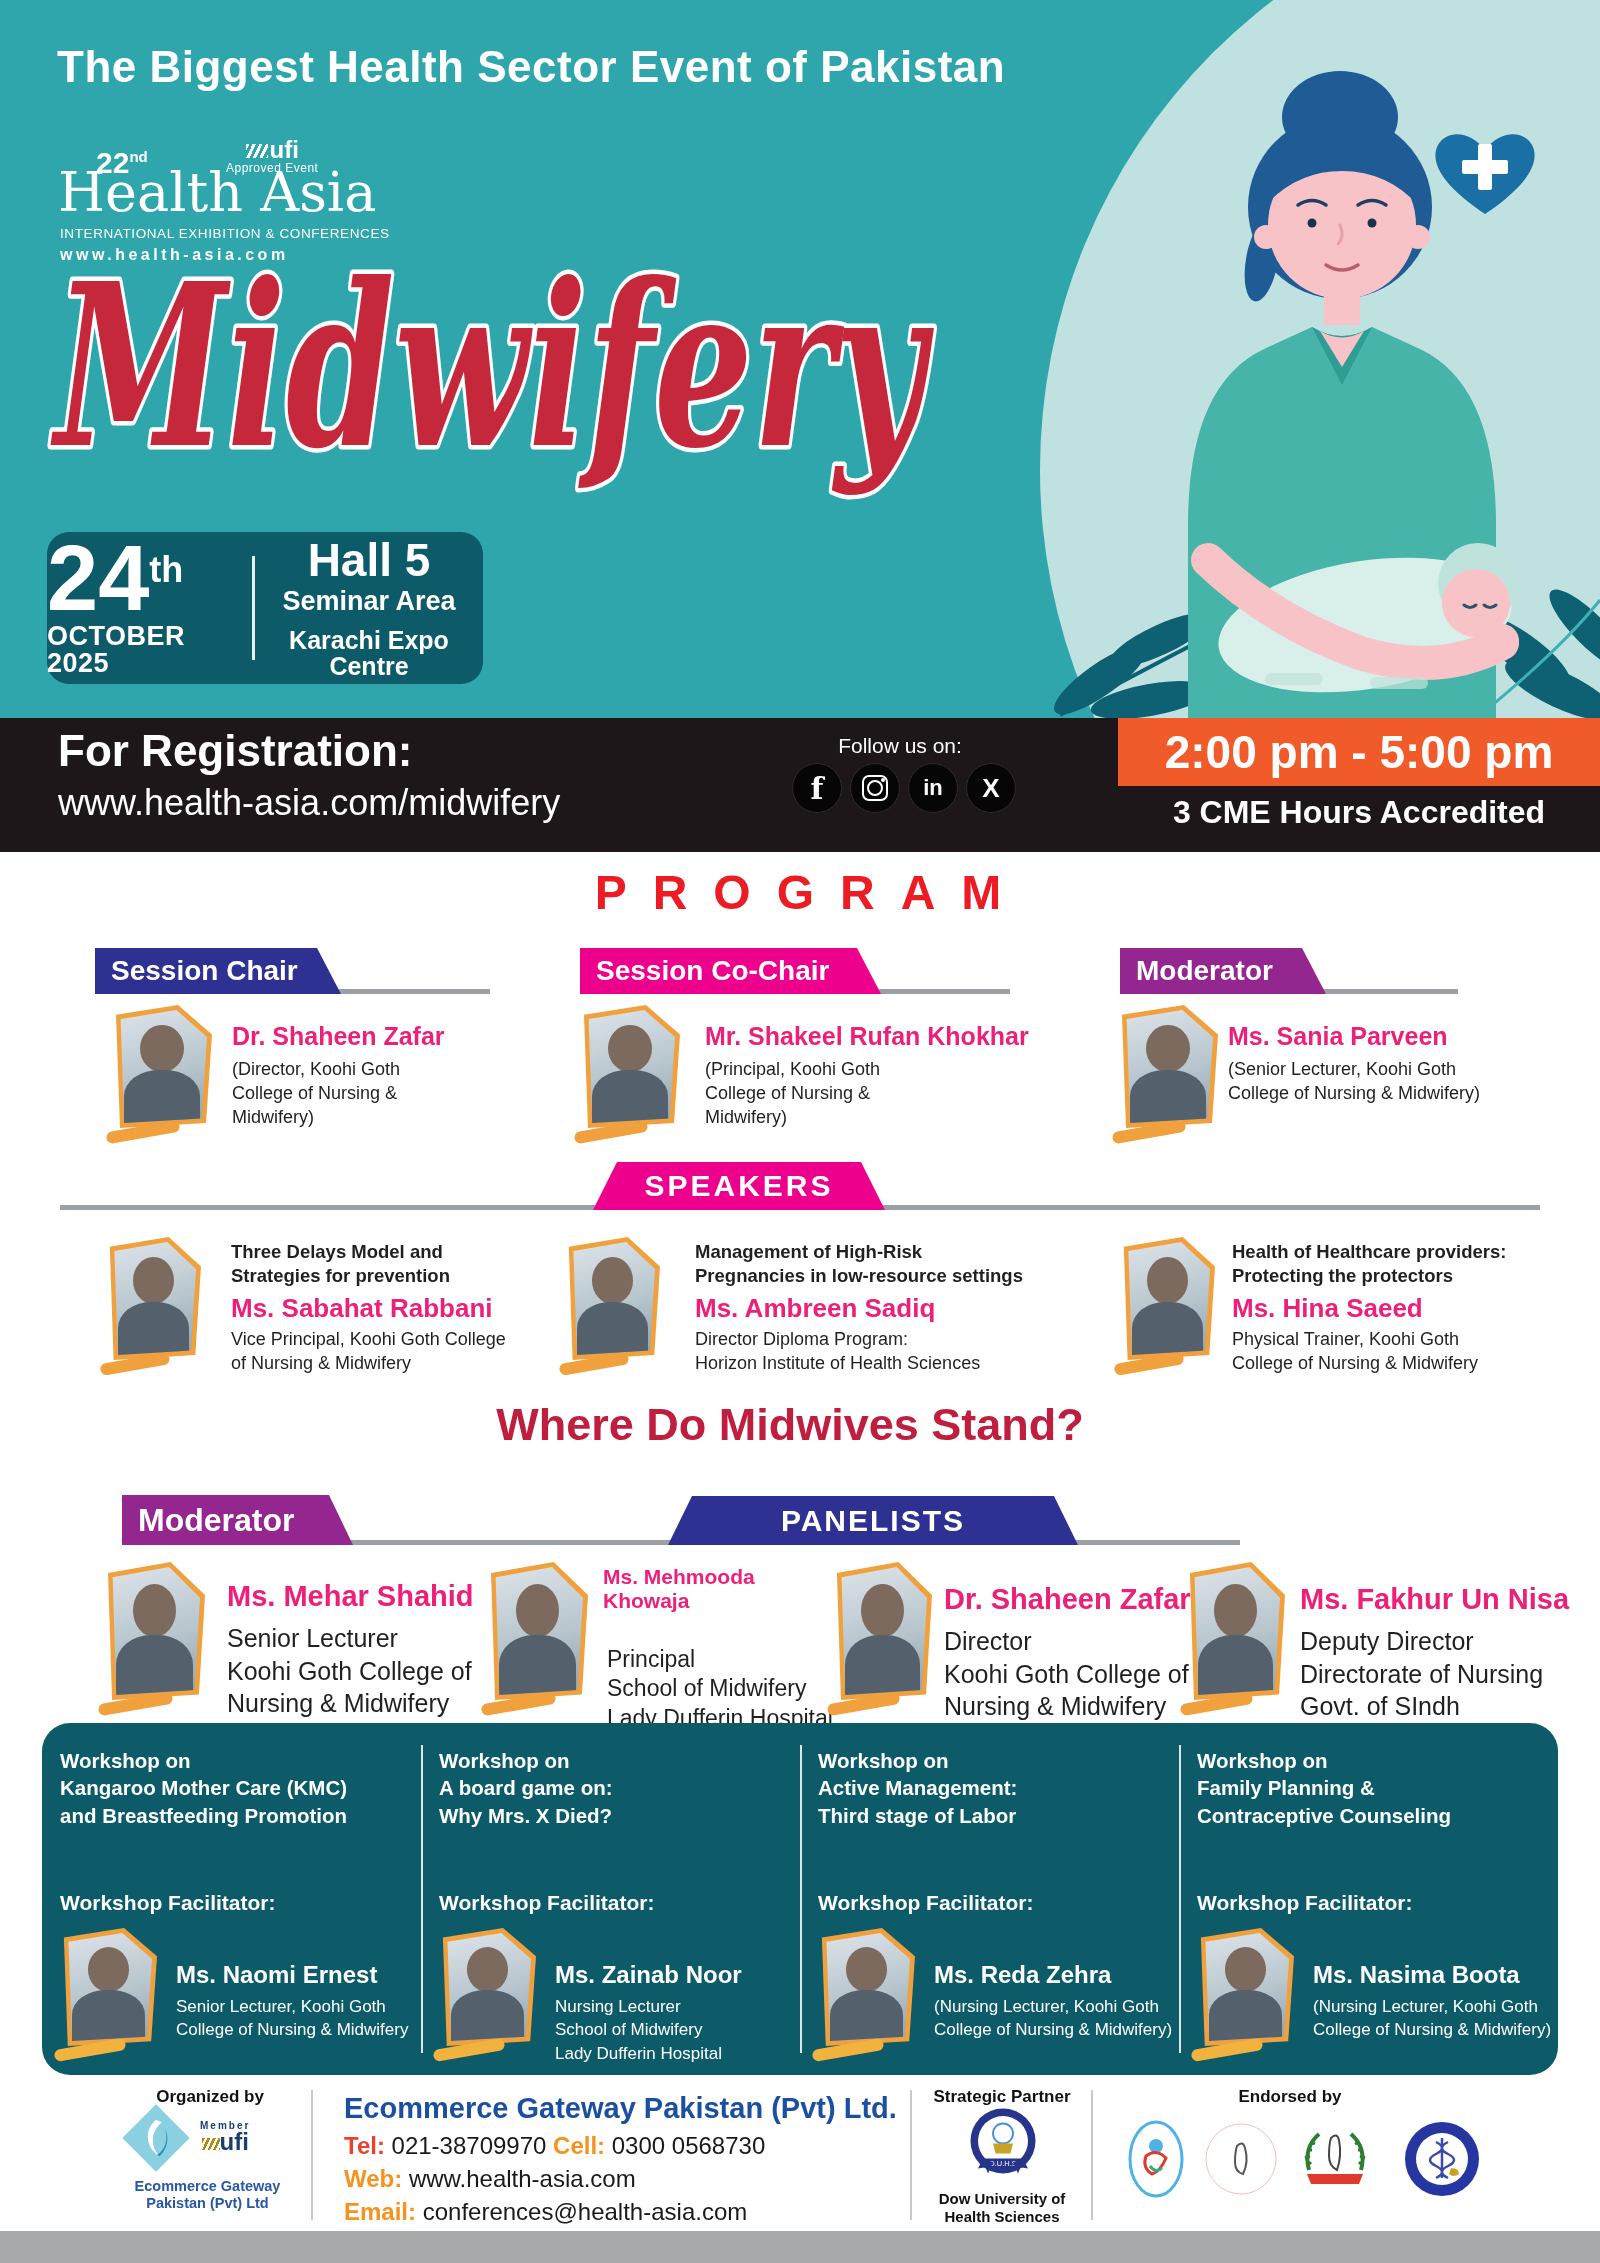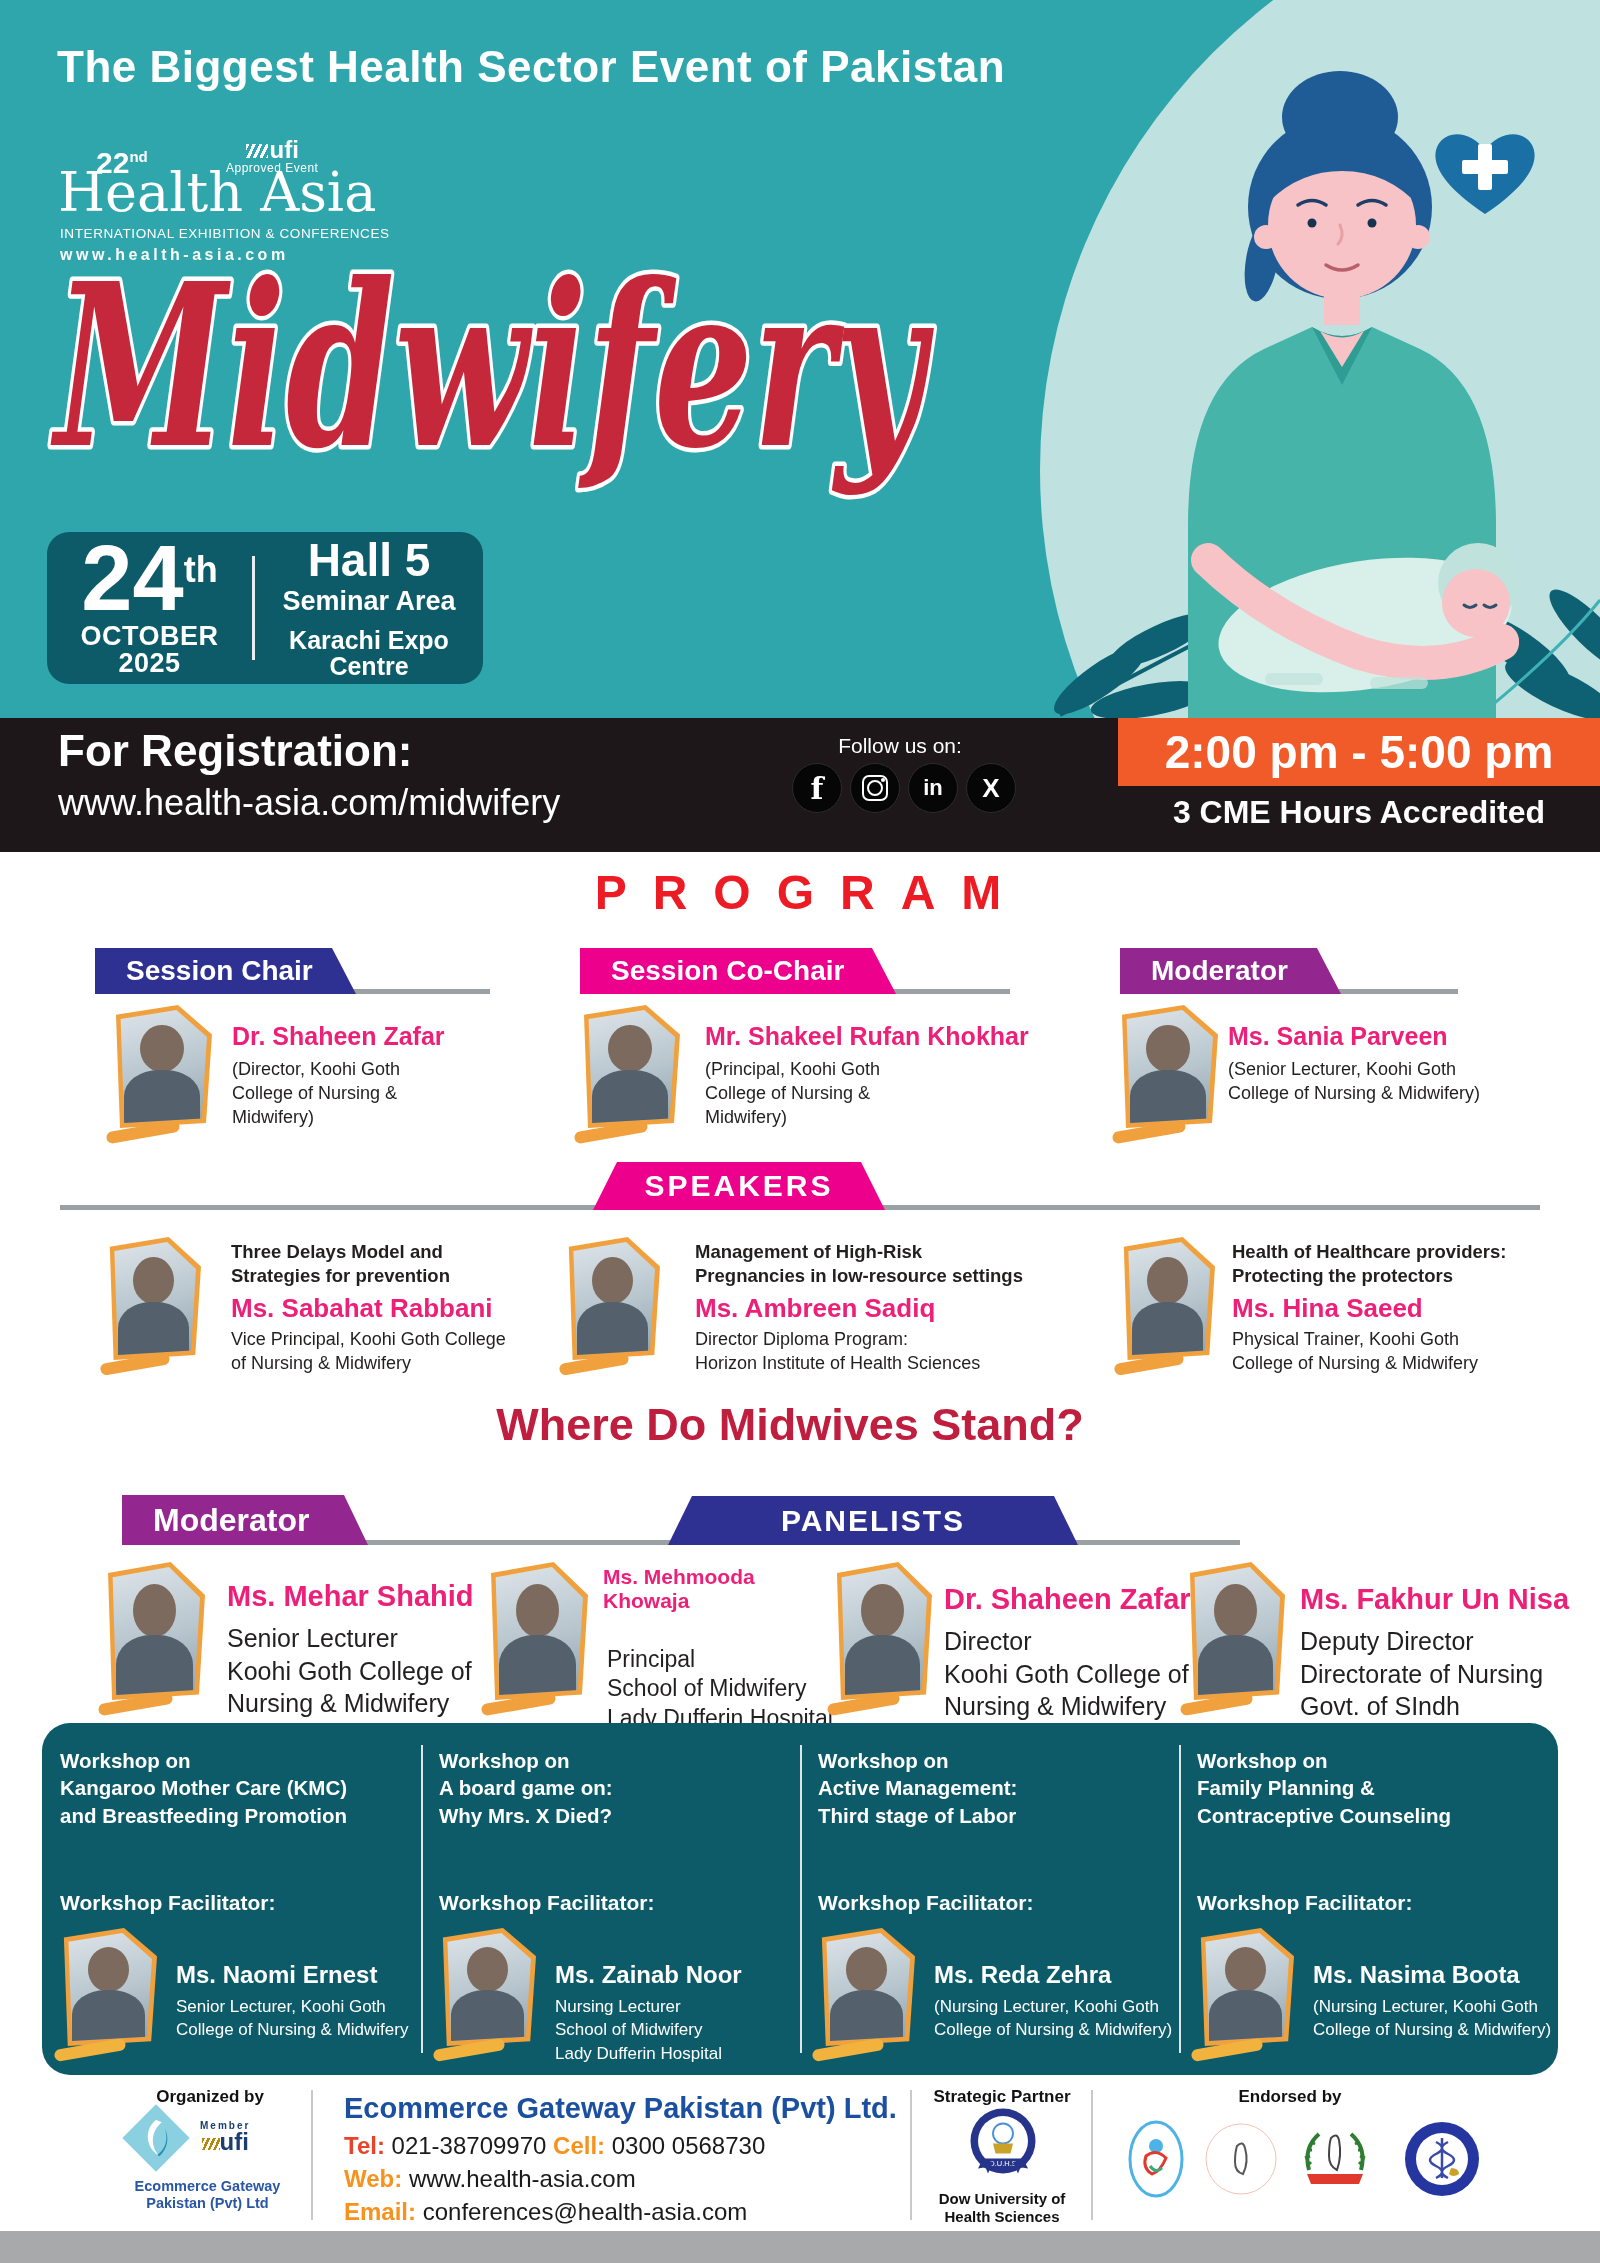--- a/index.html
+++ b/index.html
@@ -19,21 +19,21 @@
   .ufi-swoosh{display:inline-block;width:22px;height:14px;margin-right:2px;
      background:repeating-linear-gradient(115deg,#fff 0 3px,transparent 3px 6px)}
   .ufi-name{font-size:24px;font-weight:bold}
   .ufi-tag{font-size:12px;font-weight:normal;letter-spacing:.5px}
   .brand-name{position:absolute;left:0;top:28px;font-family:"DejaVu Serif",serif;font-size:54px;line-height:1;white-space:nowrap}
   .brand-sub{position:absolute;left:2px;top:88px;font-size:13.5px;letter-spacing:.6px;white-space:nowrap}
   .brand-url{position:absolute;left:2px;top:108px;font-size:16px;font-weight:bold;letter-spacing:3.5px;white-space:nowrap}
   .midwifery-svg{position:absolute;left:45px;top:195px;z-index:6}
   .datebox{position:absolute;left:47px;top:532px;width:436px;height:152px;background:#0d5b69;border-radius:22px;
            display:flex;align-items:center;color:#fff;z-index:7}
-  .date-cell{width:205px;text-align:center;line-height:1}
+  .date-cell{width:205px;text-align:left;line-height:1}
   .date-day{font-size:92px;font-weight:bold;line-height:.85}
   .date-day sup{font-size:36px;vertical-align:28px}
   .date-my{font-size:27px;font-weight:bold;letter-spacing:.5px;margin-top:6px}
   .date-div{width:3px;height:104px;background:#fff;opacity:.9}
   .venue-cell{flex:1;text-align:center;line-height:1.05}
   .venue-hall{font-size:46px;font-weight:bold}
   .venue-area{font-size:27px;font-weight:bold;margin-top:2px}
   .venue-name{font-size:25px;font-weight:bold;margin-top:12px}
 
   
@@ -51,21 +51,21 @@
   .ig::before{content:"";position:absolute;inset:3px;border:2.5px solid #fff;border-radius:50%}
   .ig::after{content:"";position:absolute;top:1px;right:1px;width:4px;height:4px;background:#fff;border-radius:50%}
   .timebox{position:absolute;left:1118px;top:0;width:482px;height:68px;background:#f15b2a;
            display:flex;align-items:center;justify-content:center;font-size:46px;font-weight:bold}
   .cme{position:absolute;left:1118px;top:76px;width:482px;text-align:center;font-size:32px;font-weight:bold}
 
   
   .program-heading{left:0;top:865px;width:1570px;text-align:center;font-size:48px;font-weight:600;
                    color:#ed1c24;letter-spacing:26px;padding-left:26px}
   .badge{position:absolute;color:#fff;font-weight:bold;display:flex;align-items:center;z-index:2}
-  .flag{clip-path:polygon(0 0,calc(100% - 24px) 0,100% 100%,0 100%);padding-left:31px}
+  .flag{clip-path:polygon(0 0,calc(100% - 24px) 0,100% 100%,0 100%);padding-left:16px}
   .trap{clip-path:polygon(24px 0,calc(100% - 24px) 0,100% 100%,0 100%);justify-content:center}
   .c-blue{background:#2e3192}.c-pink{background:#ec008c}.c-purple{background:#93278f}
   .gline{position:absolute;height:5px;background:#9aa0a3;z-index:1}
   .name{position:absolute;color:#ed2079;font-weight:bold;white-space:nowrap}
   .details{position:absolute;color:#221f1f}
 
   
   .photo{position:absolute}
   .ph-frame{position:absolute;left:0;top:0;right:0;bottom:12px;background:#f0a13e;
             clip-path:polygon(4% 8%,66% 0,100% 24%,94% 96%,8% 100%)}

